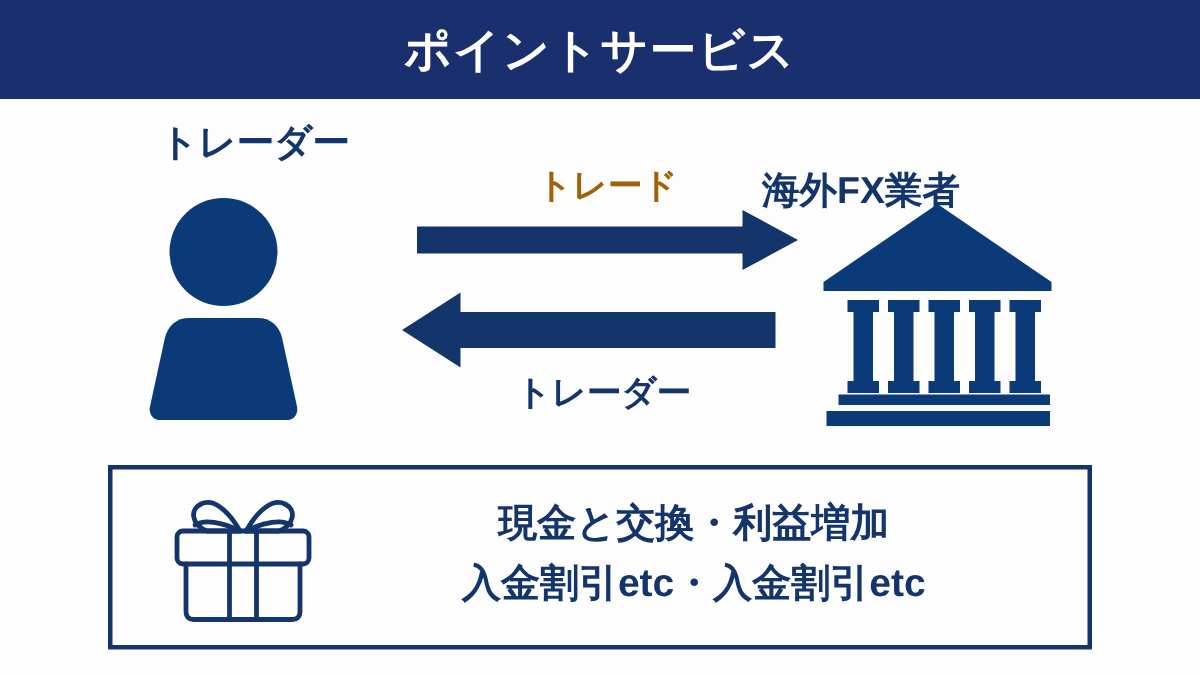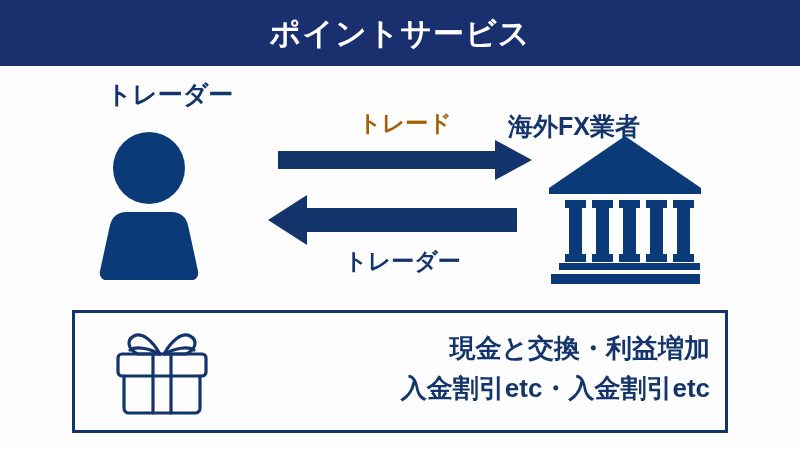--- a/index.html
+++ b/index.html
@@ -143,21 +143,21 @@
     left: 108px;
     top: 328px;
     width: 108px;
     height: 88px;
   }
   .box-text {
     position: absolute;
     left: 215px;
     top: 329px;
     width: 495px;
-    text-align: right;
+    text-align: center;
     color: #14356b;
     font-size: 26px;
     font-weight: bold;
     line-height: 1.52;
     white-space: nowrap;
   }
   .box-text div { white-space: nowrap; }
 </style>
 </head>
 <body>

